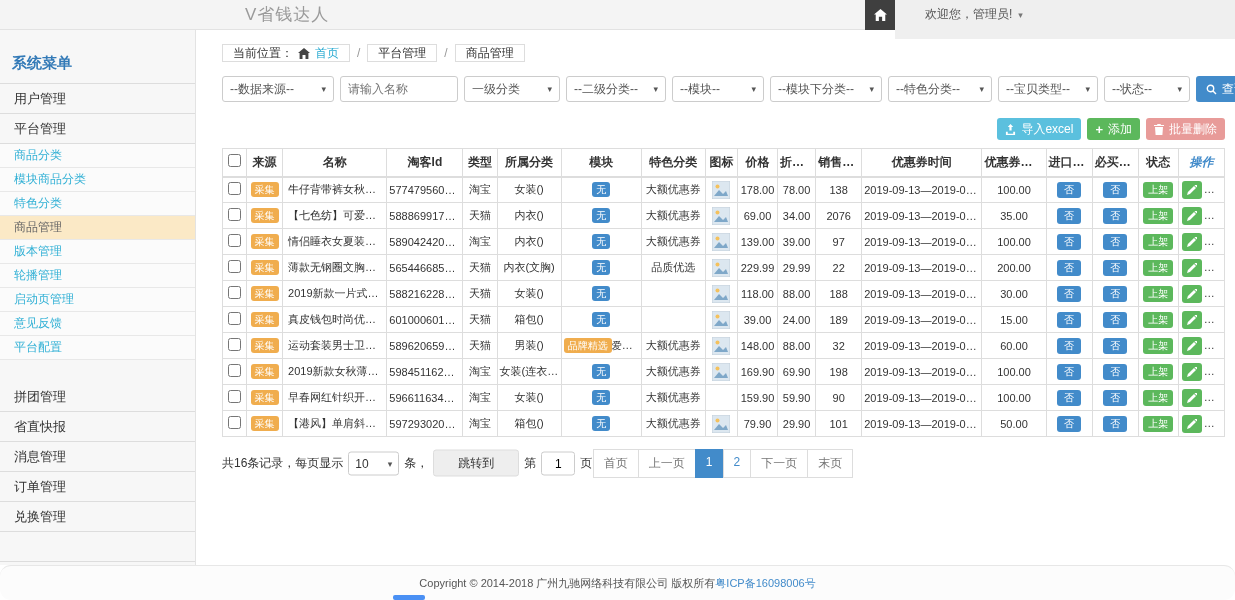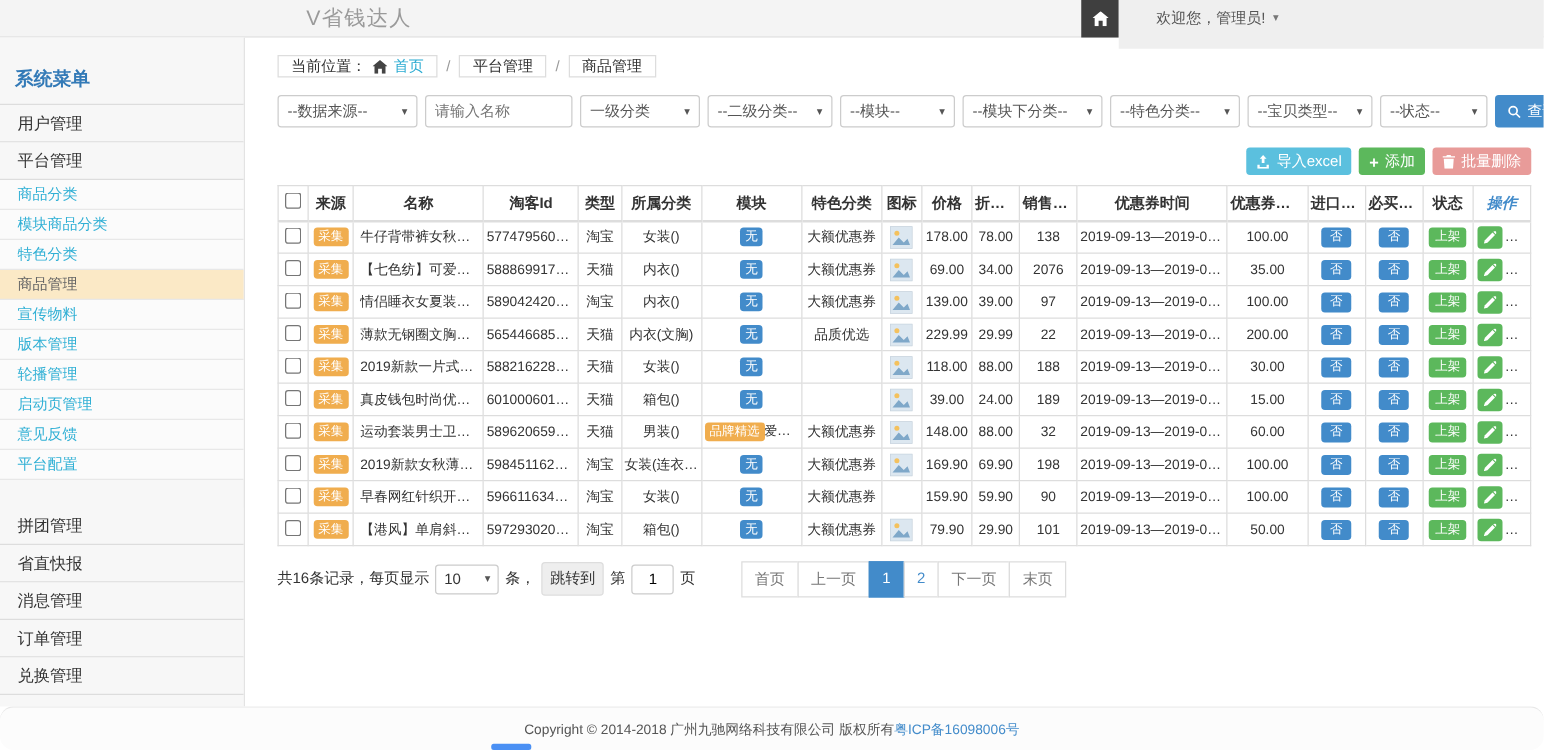--- a/index.html
+++ b/index.html
@@ -64,21 +64,21 @@
   .thumb { display:inline-block; vertical-align:middle; line-height:0; }
   .op-btn { width:20px; height:18px; border-radius:3px; display:inline-flex; align-items:center; justify-content:center; cursor:pointer; margin:0 1px; vertical-align:middle; }
   .op-edit { background:#5cb85c; }
   .op-del { background:#e66a6a; }
   .module-extra { font-size:10px; color:#333; }
 
   .table-footer { position:relative; margin-top:12px; height:28px; }
   .page-left { position:absolute; left:0; top:50%; transform:translateY(-50%); display:flex; align-items:center; gap:5px; color:#333; }
   .size-box { border:1px solid #ccc; border-radius:3px; height:24px; padding:0 6px; display:inline-flex; align-items:center; gap:19px; cursor:pointer; background:#fff; }
   .size-box .caret { font-size:9px; color:#555; }
-  .jump-btn { background:#eee; border:1px solid #ddd; border-radius:3px; padding:4px 6px; color:#333; cursor:pointer; font-size:12px; font-family:inherit; }
+  .jump-btn { background:#eee; border:1px solid #ddd; border-radius:3px; padding:4px 24px; color:#333; cursor:pointer; font-size:12px; font-family:inherit; }
   .small-input { width:34px; height:24px; border:1px solid #ccc; border-radius:3px; text-align:center; font-size:12px; }
   .pager { display:flex; justify-content:center; }
   .page-btn { border:1px solid #ddd; background:#fff; padding:5px 10px; margin-left:-1px; color:#777; cursor:pointer; font-size:12px; }
   .page-btn.num { color:#428bca; }
   .page-btn.active { background:#428bca; border-color:#428bca; color:#fff; }
 
   .page-footer { position:absolute; left:0; right:0; bottom:0; height:35px; background:#fcfcfc; border-top:1px solid #e7e7e7; display:flex; align-items:center; justify-content:center; font-size:11px; color:#555; gap:0;border-radius:11px; }
   .page-footer a { color:#428bca; text-decoration:none; cursor:pointer; }
 
   .hscroll-thumb { position:absolute; left:393px; bottom:0; width:32px; height:5px; background:#4a90f4; border-radius:2px; }
@@ -107,21 +107,20 @@
   <aside class="sidebar">
     <div class="sidebar-title">系统菜单</div>
     <div class="menu">
         <div class="menu-item top">用户管理</div>
         <div class="menu-item top">平台管理</div>
         <div class="submenu">
           <div class="menu-item sub">商品分类</div>
           <div class="menu-item sub">模块商品分类</div>
           <div class="menu-item sub">特色分类</div>
           <div class="menu-item sub selected">商品管理</div>
-          <div class="menu-item sub">宣传物料</div>
           <div class="menu-item sub">版本管理</div>
           <div class="menu-item sub">轮播管理</div>
           <div class="menu-item sub">启动页管理</div>
           <div class="menu-item sub">意见反馈</div>
           <div class="menu-item sub">平台配置</div>
         </div>
         <div class="menu-item top">拼团管理</div>
         <div class="menu-item top">省直快报</div>
         <div class="menu-item top">消息管理</div>
         <div class="menu-item top">订单管理</div>

